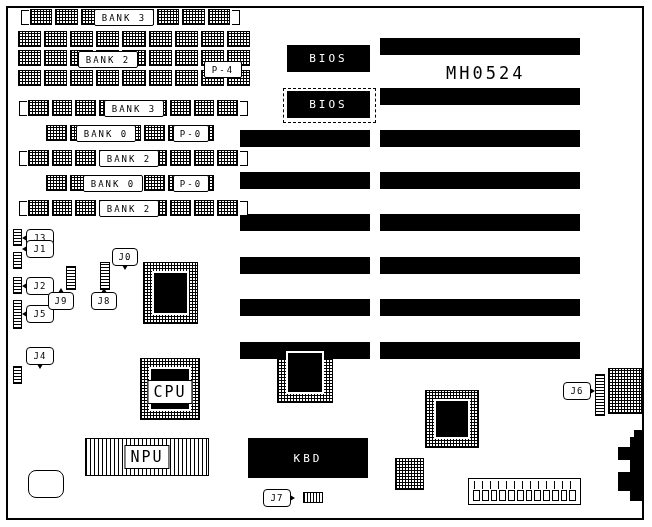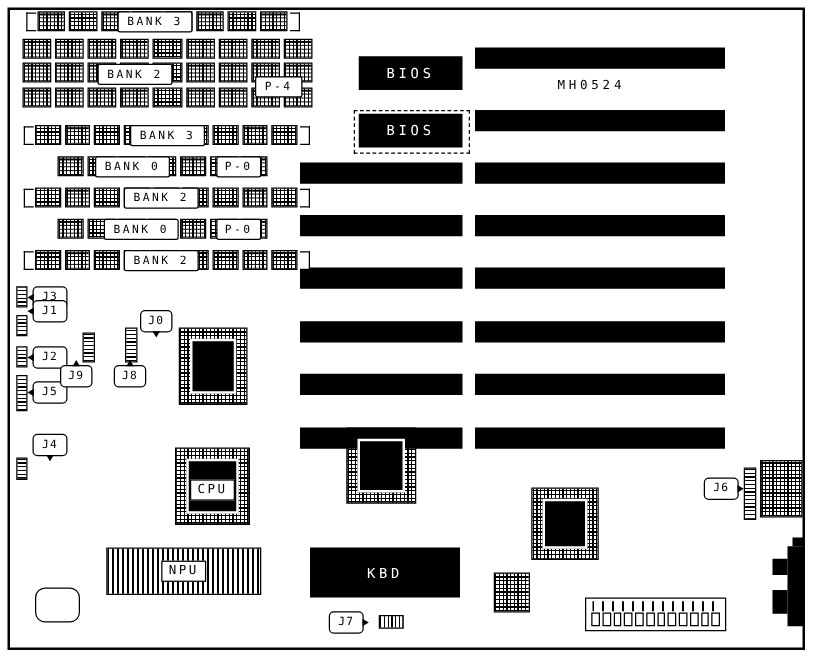--- a/index.html
+++ b/index.html
@@ -34,29 +34,29 @@
      border:3px solid transparent;border-bottom:none;border-top:5px solid #000;}
 
   
   .slot{position:absolute;height:17px;background:#000;}
 
   
   .blackchip{position:absolute;background:#000;color:#fff;display:flex;align-items:center;
      justify-content:center;font-size:11px;letter-spacing:3px;z-index:4;}
   .dashed-socket{position:absolute;border:1px dashed #000;z-index:3;}
 
-  .part-no{position:absolute;font-size:10px;letter-spacing:3px;color:#000;z-index:2;}
+  .part-no{position:absolute;font-size:17px;letter-spacing:3px;color:#000;z-index:2;}
 
   
   .plcc{position:absolute;border:1px solid #000;padding:8px;box-sizing:border-box;background:
      repeating-linear-gradient(0deg,#000 0 1px,transparent 1px 3px),
      repeating-linear-gradient(90deg,#000 0 1px,transparent 1px 3px);}
   .plcc-core{width:100%;height:100%;box-sizing:border-box;background:#000;border:2px solid #fff;}
   .chip-label{position:absolute;left:50%;top:55%;transform:translate(-50%,-50%);background:#fff;
-     border:1px solid #000;font-size:10px;letter-spacing:2px;padding:2px 5px;z-index:7;white-space:nowrap;text-align:center;}
+     border:1px solid #000;font-size:15px;letter-spacing:2px;padding:2px 5px;z-index:7;white-space:nowrap;text-align:center;}
 
   
   .jblock{position:absolute;border:1px solid #000;z-index:4;background:
      repeating-linear-gradient(0deg,#000 0 1px,transparent 1px 3px);}
   .jblock.h{background:repeating-linear-gradient(90deg,#000 0 1px,transparent 1px 3px);}
 
   
   .hatchbox{position:absolute;border:1px solid #000;background:
      repeating-linear-gradient(0deg,#000 0 1px,transparent 1px 3px),
      repeating-linear-gradient(90deg,#000 0 1px,transparent 1px 3px);}

